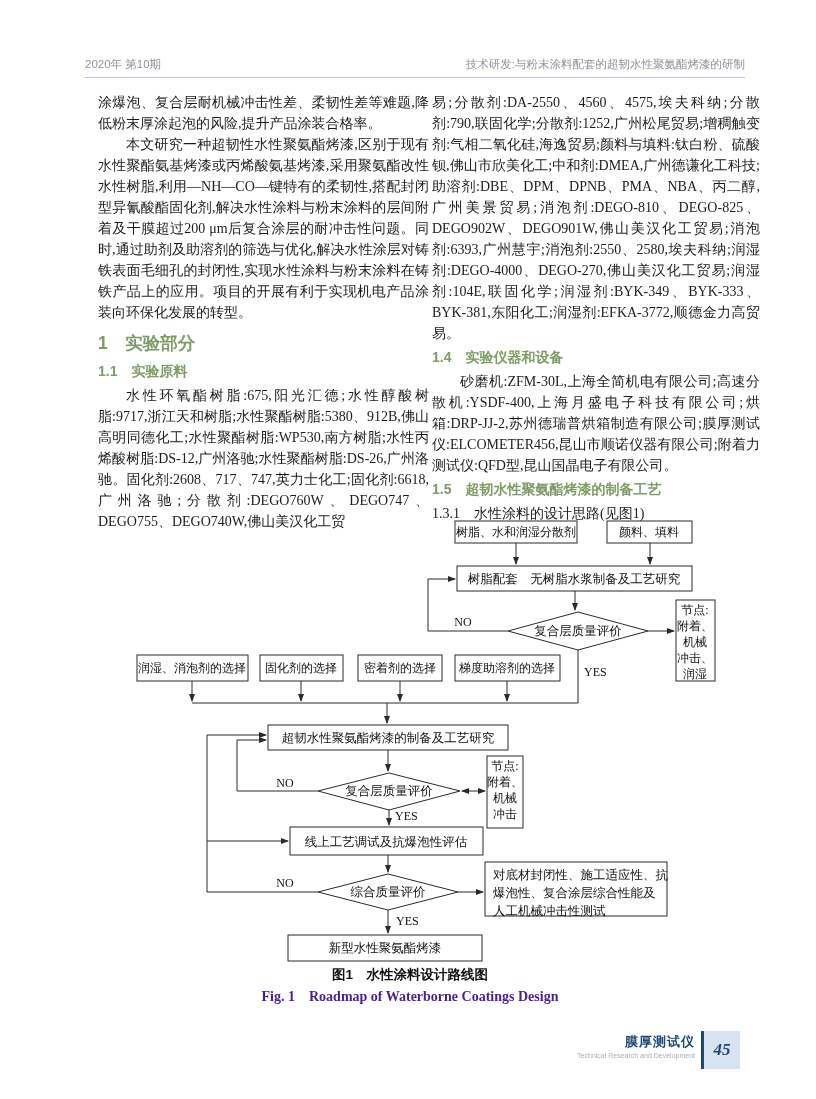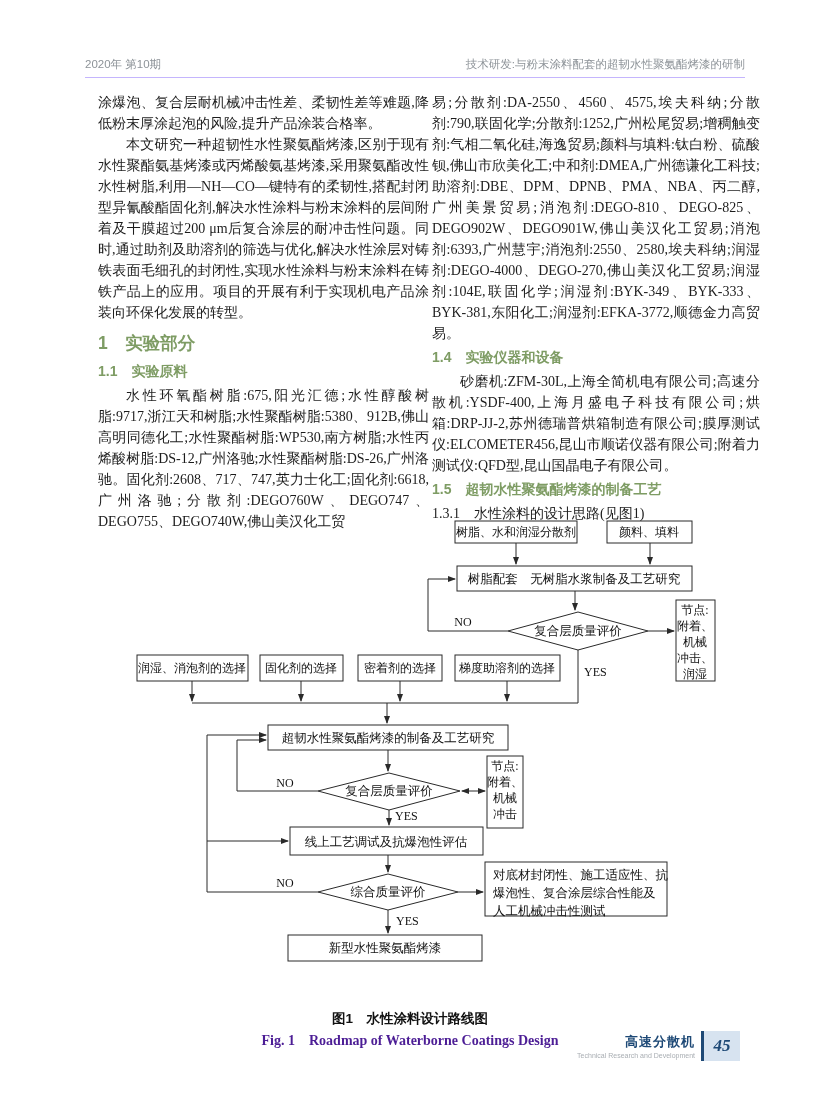--- a/index.html
+++ b/index.html
@@ -17,27 +17,27 @@
   .h-sub{font-family:"Liberation Sans",sans-serif;color:#7e9c64;font-size:14px;font-weight:bold;margin:3px 0 3px 0;}
   .h-plain{font-size:14px;margin:3px 0 0 0;}
   .figure-svg{position:absolute;left:85px;top:513px;}
   .fl-box{fill:#ffffff;stroke:#2a2a2a;stroke-width:1;}
   .fl-line{stroke:#2a2a2a;stroke-width:1;fill:none;}
   .fl-text{font-family:"Liberation Serif",serif;font-size:12.5px;fill:#111111;text-anchor:middle;}
   .fl-text-s{font-family:"Liberation Serif",serif;font-size:12px;fill:#111111;text-anchor:middle;}
   .fl-text-l{font-family:"Liberation Serif",serif;font-size:12.5px;fill:#111111;text-anchor:start;}
   .fl-lab{font-family:"Liberation Serif",serif;font-size:12px;fill:#111111;}
   .caption{position:absolute;left:85px;top:966px;width:650px;text-align:center;}
-  .cap-cn{font-family:"Liberation Sans",sans-serif;font-weight:bold;font-size:13.5px;color:#111;margin-top:44px;}
+  .cap-cn{font-family:"Liberation Sans",sans-serif;font-weight:bold;font-size:13.5px;color:#111;}
   .cap-en{font-family:"Liberation Serif",serif;font-weight:bold;font-size:14px;color:#4c1d95;margin-top:4px;}
   .footer{position:absolute;left:0;top:1031px;width:740px;display:flex;justify-content:flex-end;align-items:flex-start;}
   .footer-sec{text-align:right;margin-right:6px;padding-top:2px;}
   .footer-cn{font-family:"Liberation Sans",sans-serif;font-weight:bold;font-size:13px;color:#1e4976;letter-spacing:1px;}
   .footer-en{font-family:"Liberation Sans",sans-serif;font-size:7px;color:#a9aeb3;margin-top:1px;}
-  .pagebox{position:relative;width:36px;height:30px;background:#d7e3f0;border-left:3px solid #1e4976;
+  .pagebox{position:relative;width:36px;height:38px;background:#d7e3f0;border-left:3px solid #1e4976;
            display:flex;align-items:center;justify-content:center;}
   .pagenum{font-family:"Liberation Serif",serif;font-style:italic;font-weight:bold;font-size:17px;color:#1e4976;}
 </style>
 </head>
 <body>
 
 <div class="page">
 
   <div class="header">
     <span>2020年  第10期</span>
@@ -172,21 +172,21 @@
     <text class="fl-lab" x="311" y="412">YES</text>
   </svg>
 
   <div class="caption">
     <div class="cap-cn">图1　水性涂料设计路线图</div>
     <div class="cap-en">Fig. 1　Roadmap of Waterborne Coatings Design</div>
   </div>
 
   <div class="footer">
     <div class="footer-sec">
-      <div class="footer-cn">高速分散机</div>
+      <div class="footer-cn">膜厚测试仪</div>
       <div class="footer-en">Technical Research and Development</div>
     </div>
     <div class="pagebox">
       <div class="pagenum">45</div>
     </div>
   </div>
 
 </div>
 
 </body></html>

